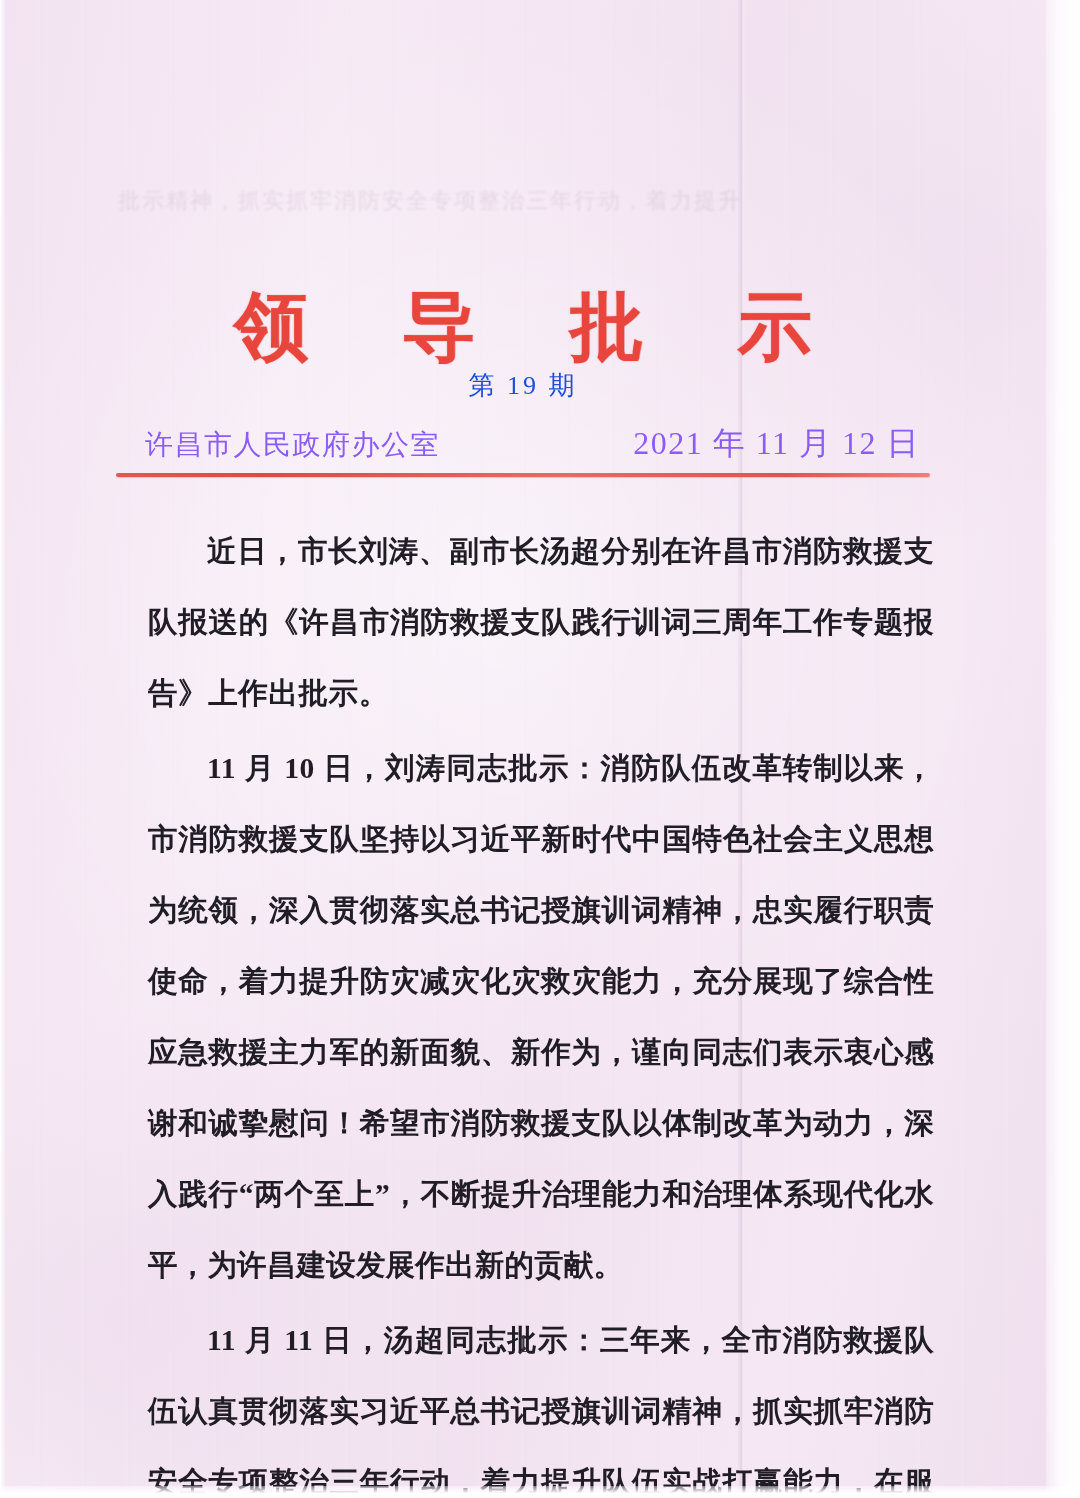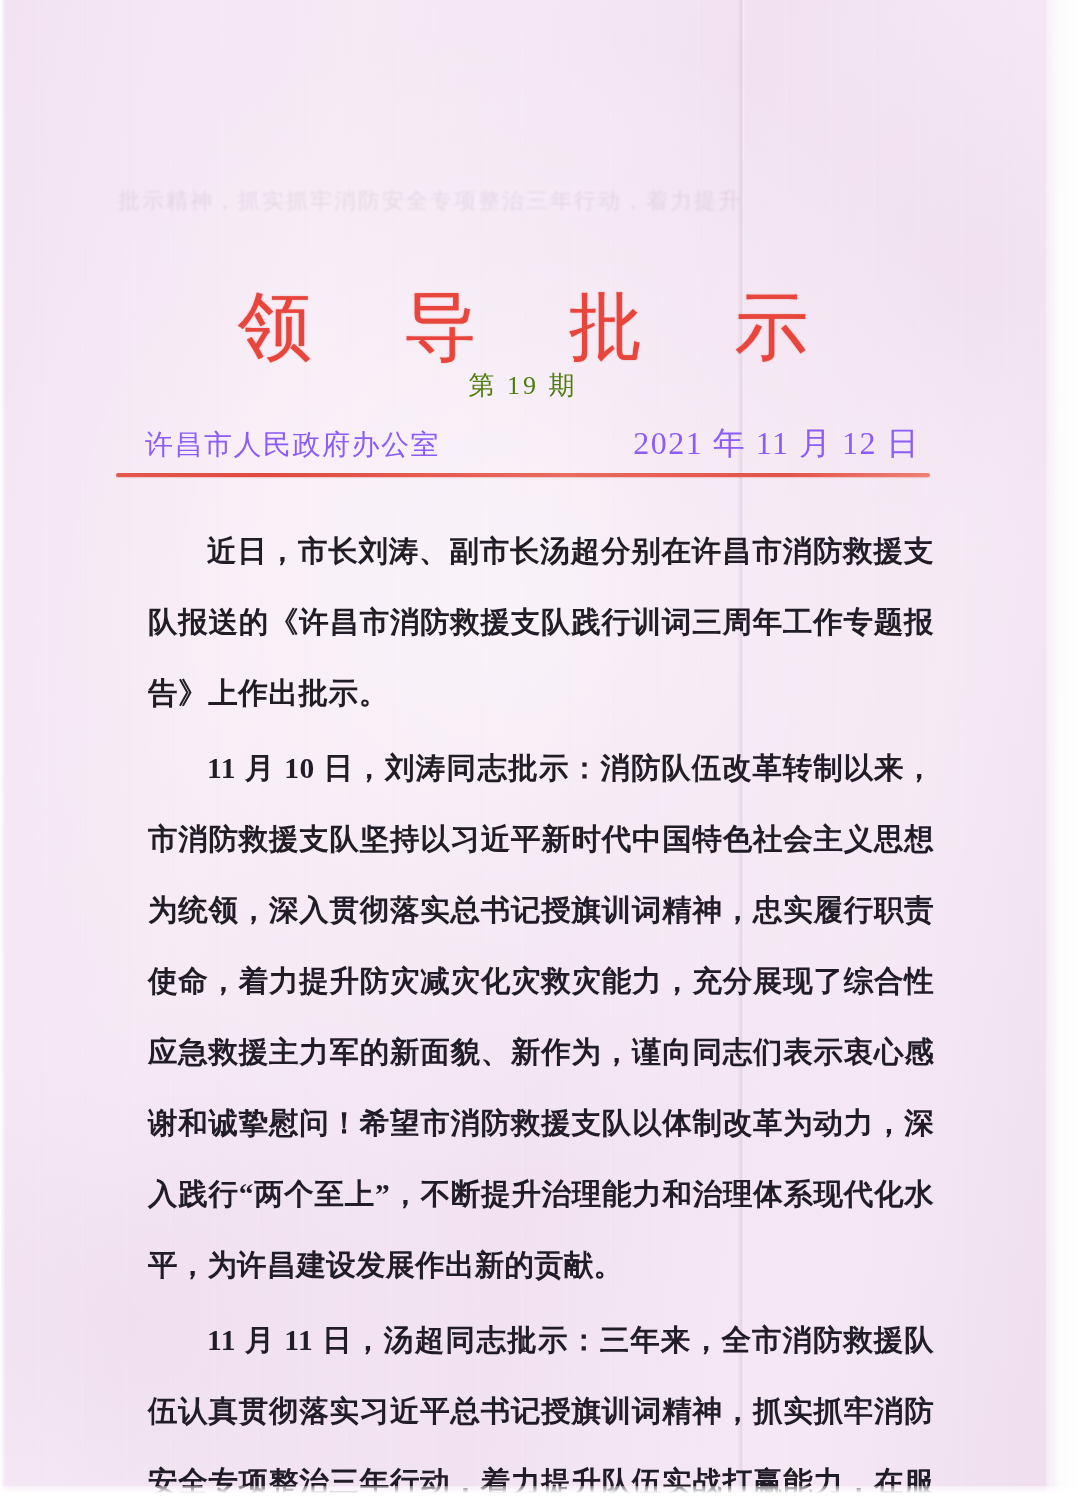--- a/index.html
+++ b/index.html
@@ -106,41 +106,41 @@
   }
 
   
   #masthead-title {
     position: absolute;
     top: 228px;
     left: 0;
     width: 1046px;
     text-align: center;
     font-family: "DejaVu Sans", "Liberation Sans", sans-serif;
-    font-weight: normal;
+    font-weight: bold;
     font-size: 74px;
     line-height: 96px;
     letter-spacing: 34px;
     text-indent: 34px;
     color: #e8463c;
     text-shadow: 0 0 1.6px rgba(232,70,60,0.55), 0.6px 0.4px 0 rgba(205,55,48,0.35);
   }
 
   
   #issue-number {
     position: absolute;
     top: 368px;
     left: 0;
     width: 1046px;
     text-align: center;
     font-family: "Liberation Serif", "DejaVu Serif", serif;
     font-size: 26px;
     line-height: 36px;
     letter-spacing: 3px;
-    color: #4d7c0f;
+    color: #1d4ed8;
   }
 
   
   #masthead-row {
     position: absolute;
     top: 424px;
     left: 145px;
     width: 775px;
     display: flex;
     align-items: baseline;

